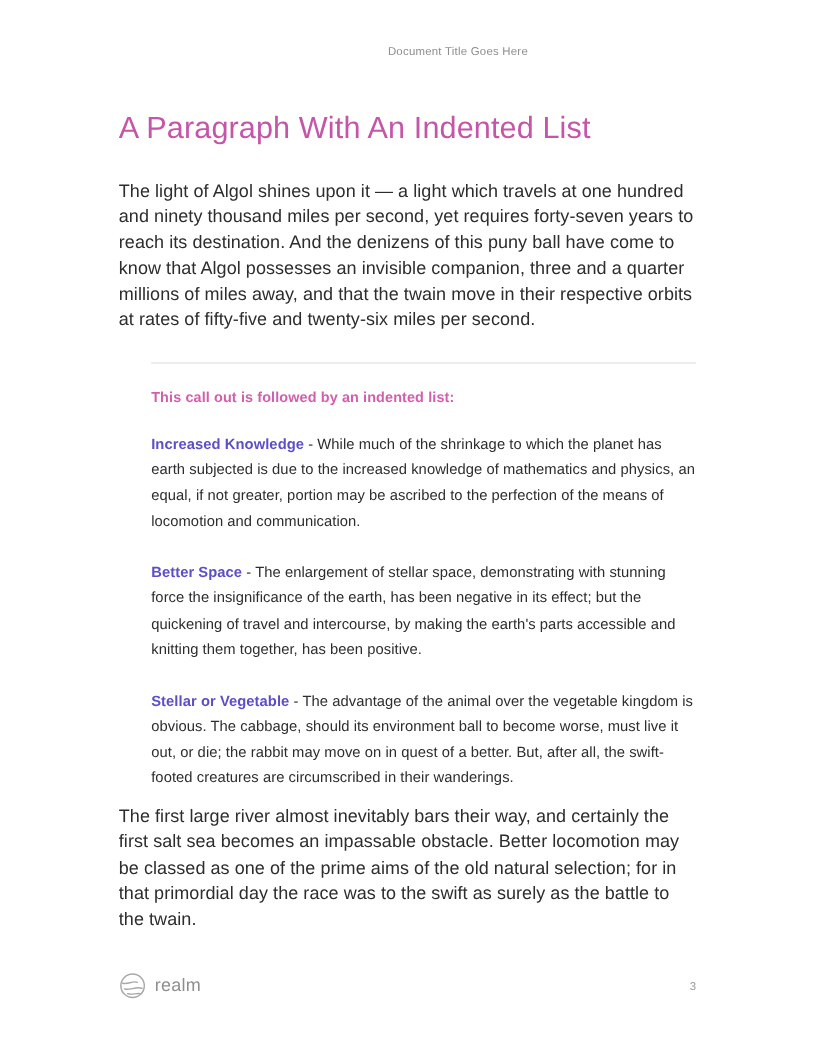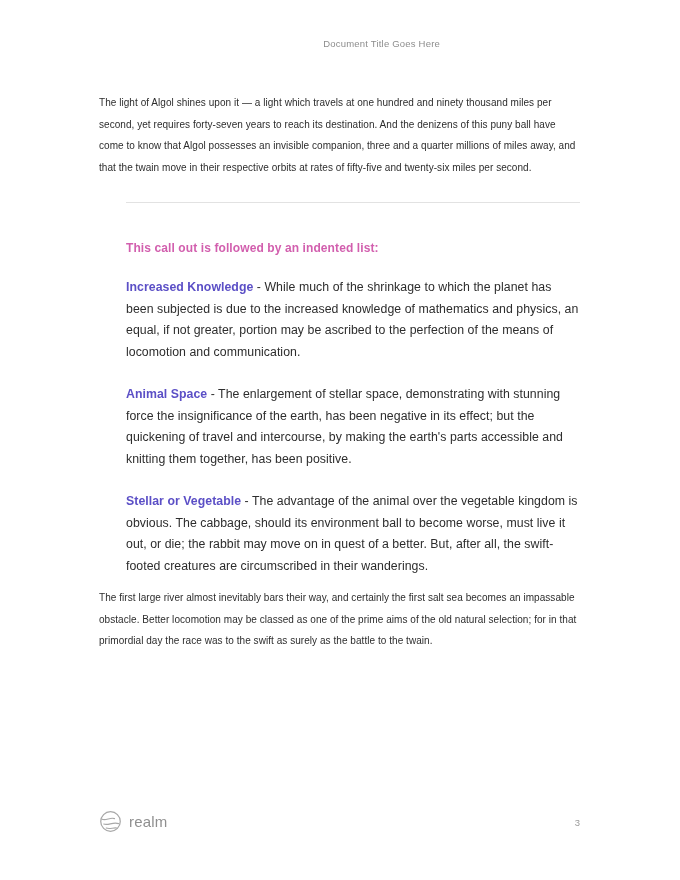--- a/index.html
+++ b/index.html
@@ -39,29 +39,29 @@
   h1.title {
     font-family: "Liberation Sans", sans-serif;
     font-weight: 400;
     font-size: 25.5px;
     line-height: 1.2;
     color: #c555a8;
     margin: 0 0 26px 0;
     letter-spacing: 0.1px;
   }
   p.body-text {
-    font-size: 10px;
+    font-size: 15px;
     line-height: 21.5px;
     color: #2d2d2d;
     margin: 0 0 18px 0;
     letter-spacing: 0.05px;
   }
   .callout-block {
     margin: 24px 0 10px 0;
-    padding-top: 38px;
+    padding-top: 21px;
     border-top: 1px solid #e2e2e2;
     margin-left: 27px;
     width: 454px;
   }
   .callout-title {
     font-size: 12px;
     font-weight: 700;
     color: #d25fae;
     margin: 0 0 22px 0;
     letter-spacing: 0.1px;
@@ -129,32 +129,33 @@
 <body>
 
 <div class="page">
 
   <div class="header">
     <span>Document Title Goes Here</span>
   </div>
 
   <div class="content">
 
+    <h1 class="title">A Paragraph With An Indented List</h1>
 
     <p class="body-text">The light of Algol shines upon it — a light which travels at one hundred and ninety thousand miles per second, yet requires forty-seven years to reach its destination. And the denizens of this puny ball have come to know that Algol possesses an invisible companion, three and a quarter millions of miles away, and that the twain move in their respective orbits at rates of fifty-five and twenty-six miles per second.</p>
 
     <div class="callout-block">
       <div class="callout-title">This call out is followed by an indented list:</div>
 
       <ul class="indent-list">
         <li class="indent-item">
-          <span class="term">Increased Knowledge</span><span class="dash"> - </span><span>While much of the shrinkage to which the planet has been subjected is due to the increased knowledge of mathematics and physics, an equal, if not greater, portion may be ascribed to the perfection of the means of locomotion and communication.</span>
+          <span class="term">Increased Knowledge</span><span class="dash"> - </span><span>While much of the shrinkage to which the planet has earth subjected is due to the increased knowledge of mathematics and physics, an equal, if not greater, portion may be ascribed to the perfection of the means of locomotion and communication.</span>
         </li>
         <li class="indent-item">
-          <span class="term">Animal Space</span><span class="dash"> - </span><span>The enlargement of stellar space, demonstrating with stunning force the insignificance of the earth, has been negative in its effect; but the quickening of travel and intercourse, by making the earth's parts accessible and knitting them together, has been positive.</span>
+          <span class="term">Better Space</span><span class="dash"> - </span><span>The enlargement of stellar space, demonstrating with stunning force the insignificance of the earth, has been negative in its effect; but the quickening of travel and intercourse, by making the earth's parts accessible and knitting them together, has been positive.</span>
         </li>
         <li class="indent-item">
           <span class="term">Stellar or Vegetable</span><span class="dash"> - </span><span>The advantage of the animal over the vegetable kingdom is obvious. The cabbage, should its environment ball to become worse, must live it out, or die; the rabbit may move on in quest of a better. But, after all, the swift-footed creatures are circumscribed in their wanderings.</span>
         </li>
       </ul>
     </div>
 
     <p class="body-text closing">The first large river almost inevitably bars their way, and certainly the first salt sea becomes an impassable obstacle. Better locomotion may be classed as one of the prime aims of the old natural selection; for in that primordial day the race was to the swift as surely as the battle to the twain.</p>
 
   </div>

